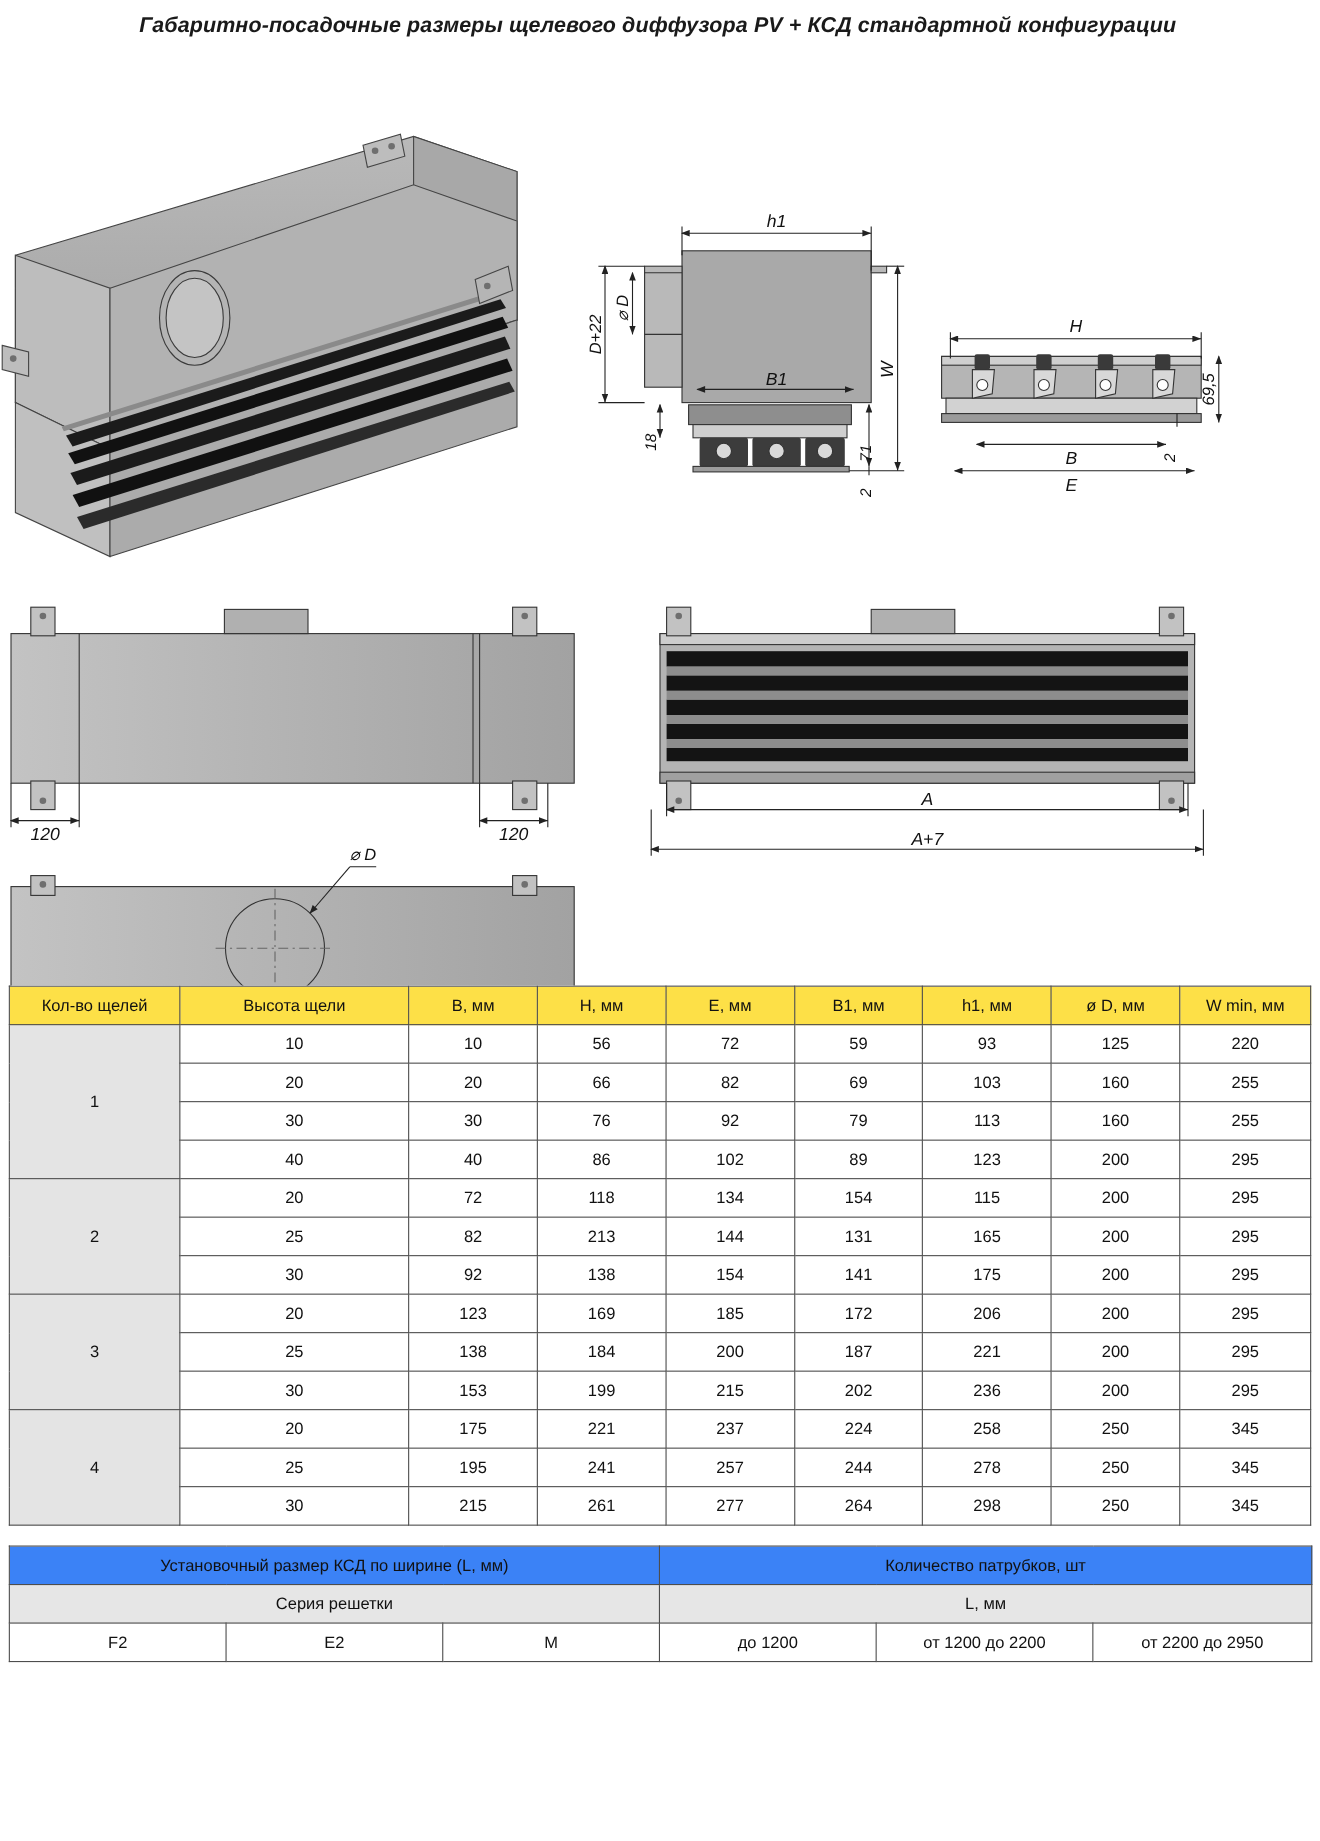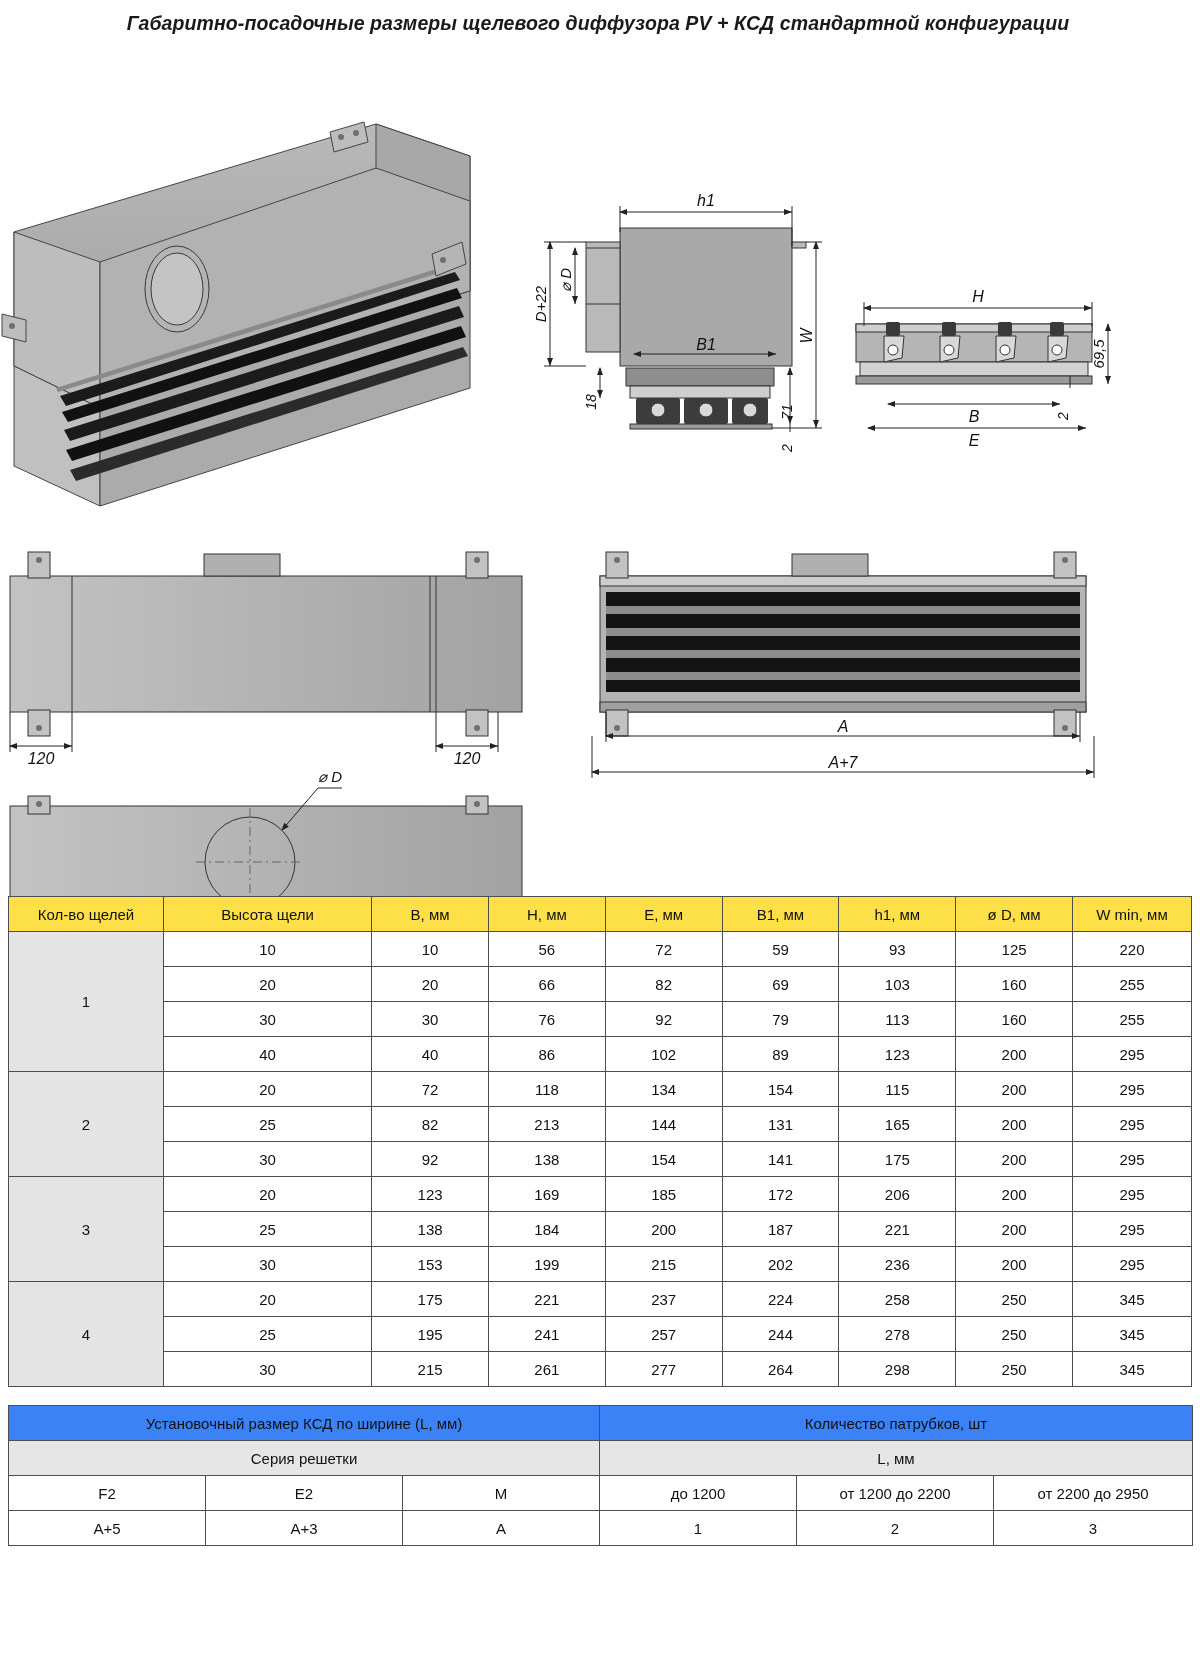--- a/index.html
+++ b/index.html
@@ -483,25 +483,17 @@
           <td class="sub" colspan="3">L, мм</td>
         </tr>
         <tr>
           <td>F2</td>
           <td>E2</td>
           <td>M</td>
           <td>до 1200</td>
           <td>от 1200 до 2200</td>
           <td>от 2200 до 2950</td>
         </tr>
-        <tr>
-          <td>A+5</td>
-          <td>A+3</td>
-          <td>A</td>
-          <td>1</td>
-          <td>2</td>
-          <td>3</td>
-        </tr>
       </tbody>
     </table>
 
   </div>
 </div>
 
 </body></html>

